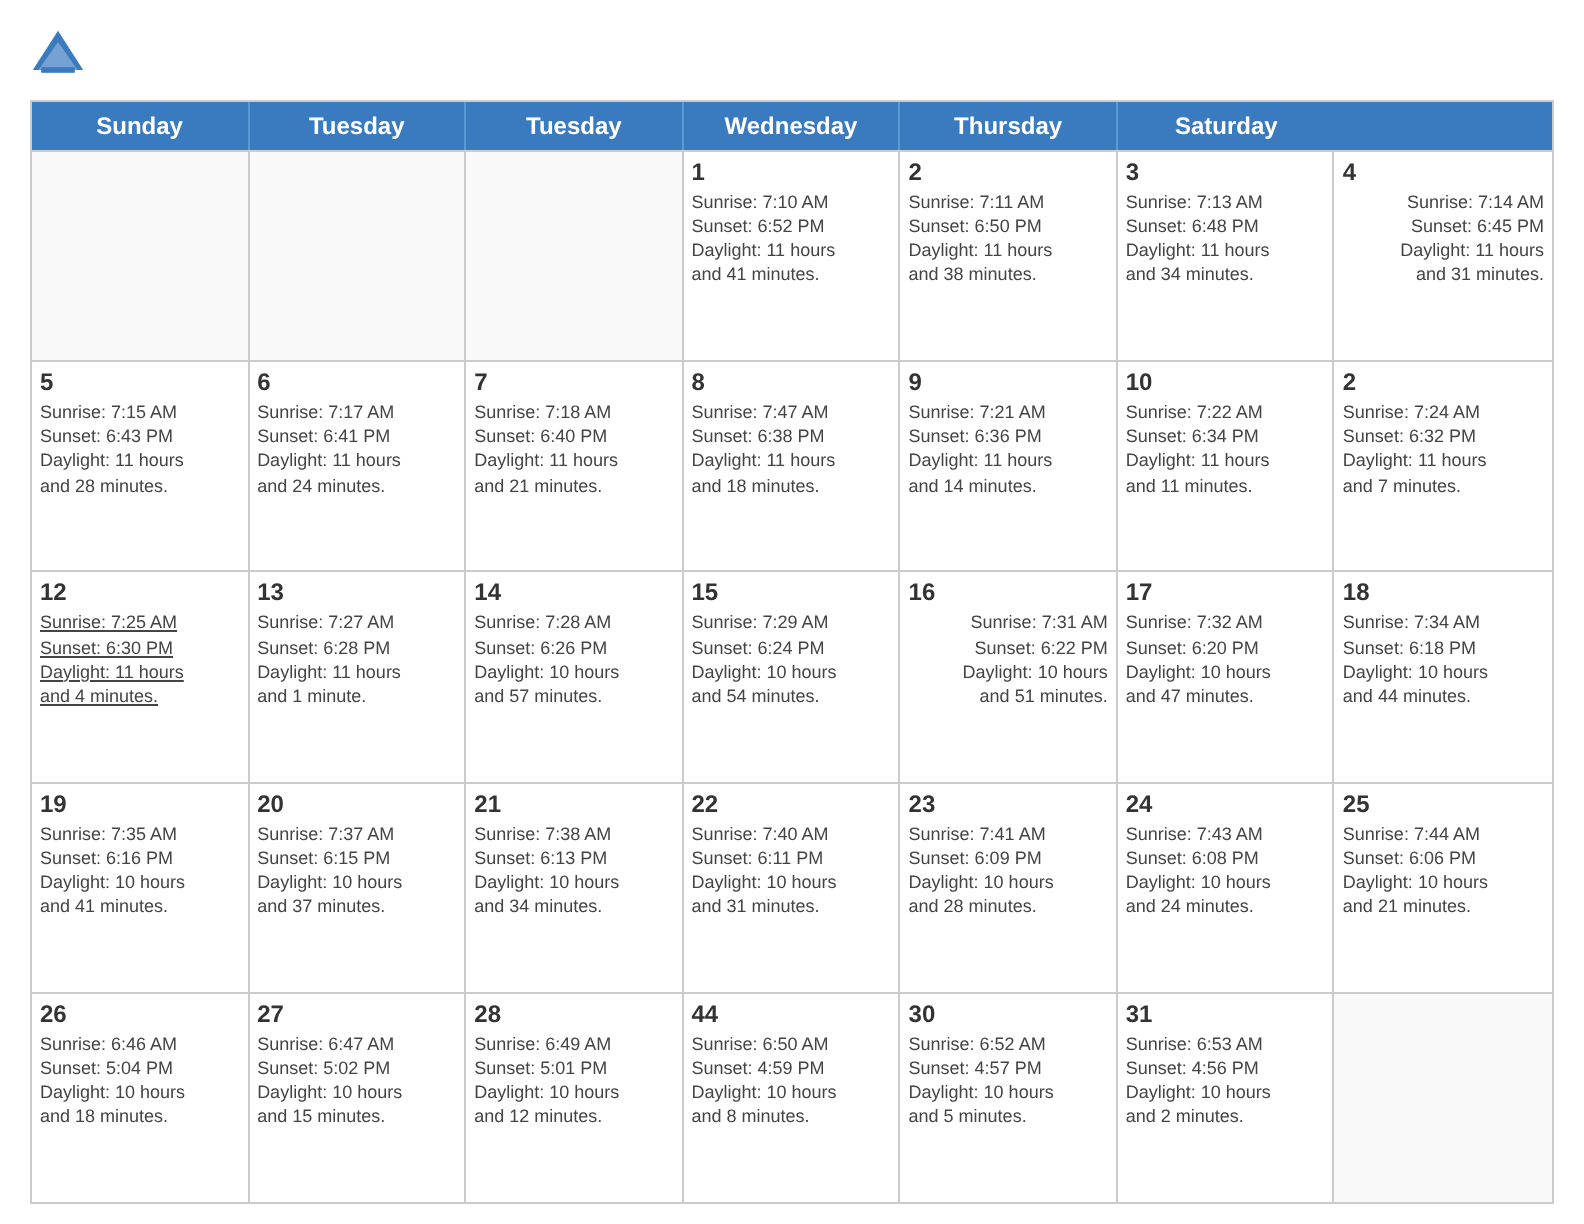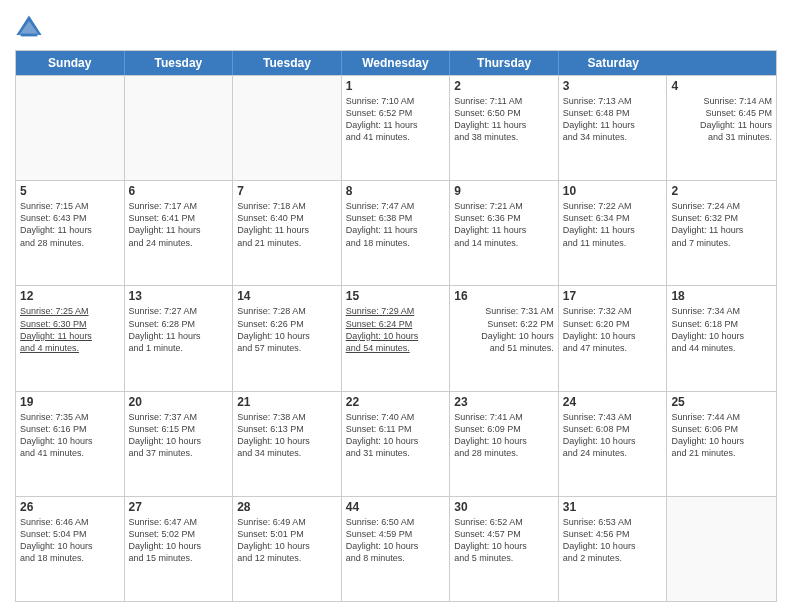--- a/index.html
+++ b/index.html
@@ -247,21 +247,21 @@
           </div>
           <div class="cal-cell">
             <div class="day-num">14</div>
             <div class="day-info" style="white-space: pre-line;">Sunrise: 7:28 AM
 Sunset: 6:26 PM
 Daylight: 10 hours
 and 57 minutes.</div>
           </div>
           <div class="cal-cell">
             <div class="day-num">15</div>
-            <div class="day-info" style="white-space: pre-line; text-decoration: underline;">Sunrise: 7:29 AM
+            <div class="day-info" style="white-space: pre-line;">Sunrise: 7:29 AM
 Sunset: 6:24 PM
 Daylight: 10 hours
 and 54 minutes.</div>
           </div>
           <div class="cal-cell">
             <div class="day-num">16</div>
             <div class="day-info" style="white-space: pre-line; text-align: right;">Sunrise: 7:31 AM
 Sunset: 6:22 PM
 Daylight: 10 hours
 and 51 minutes.</div>

